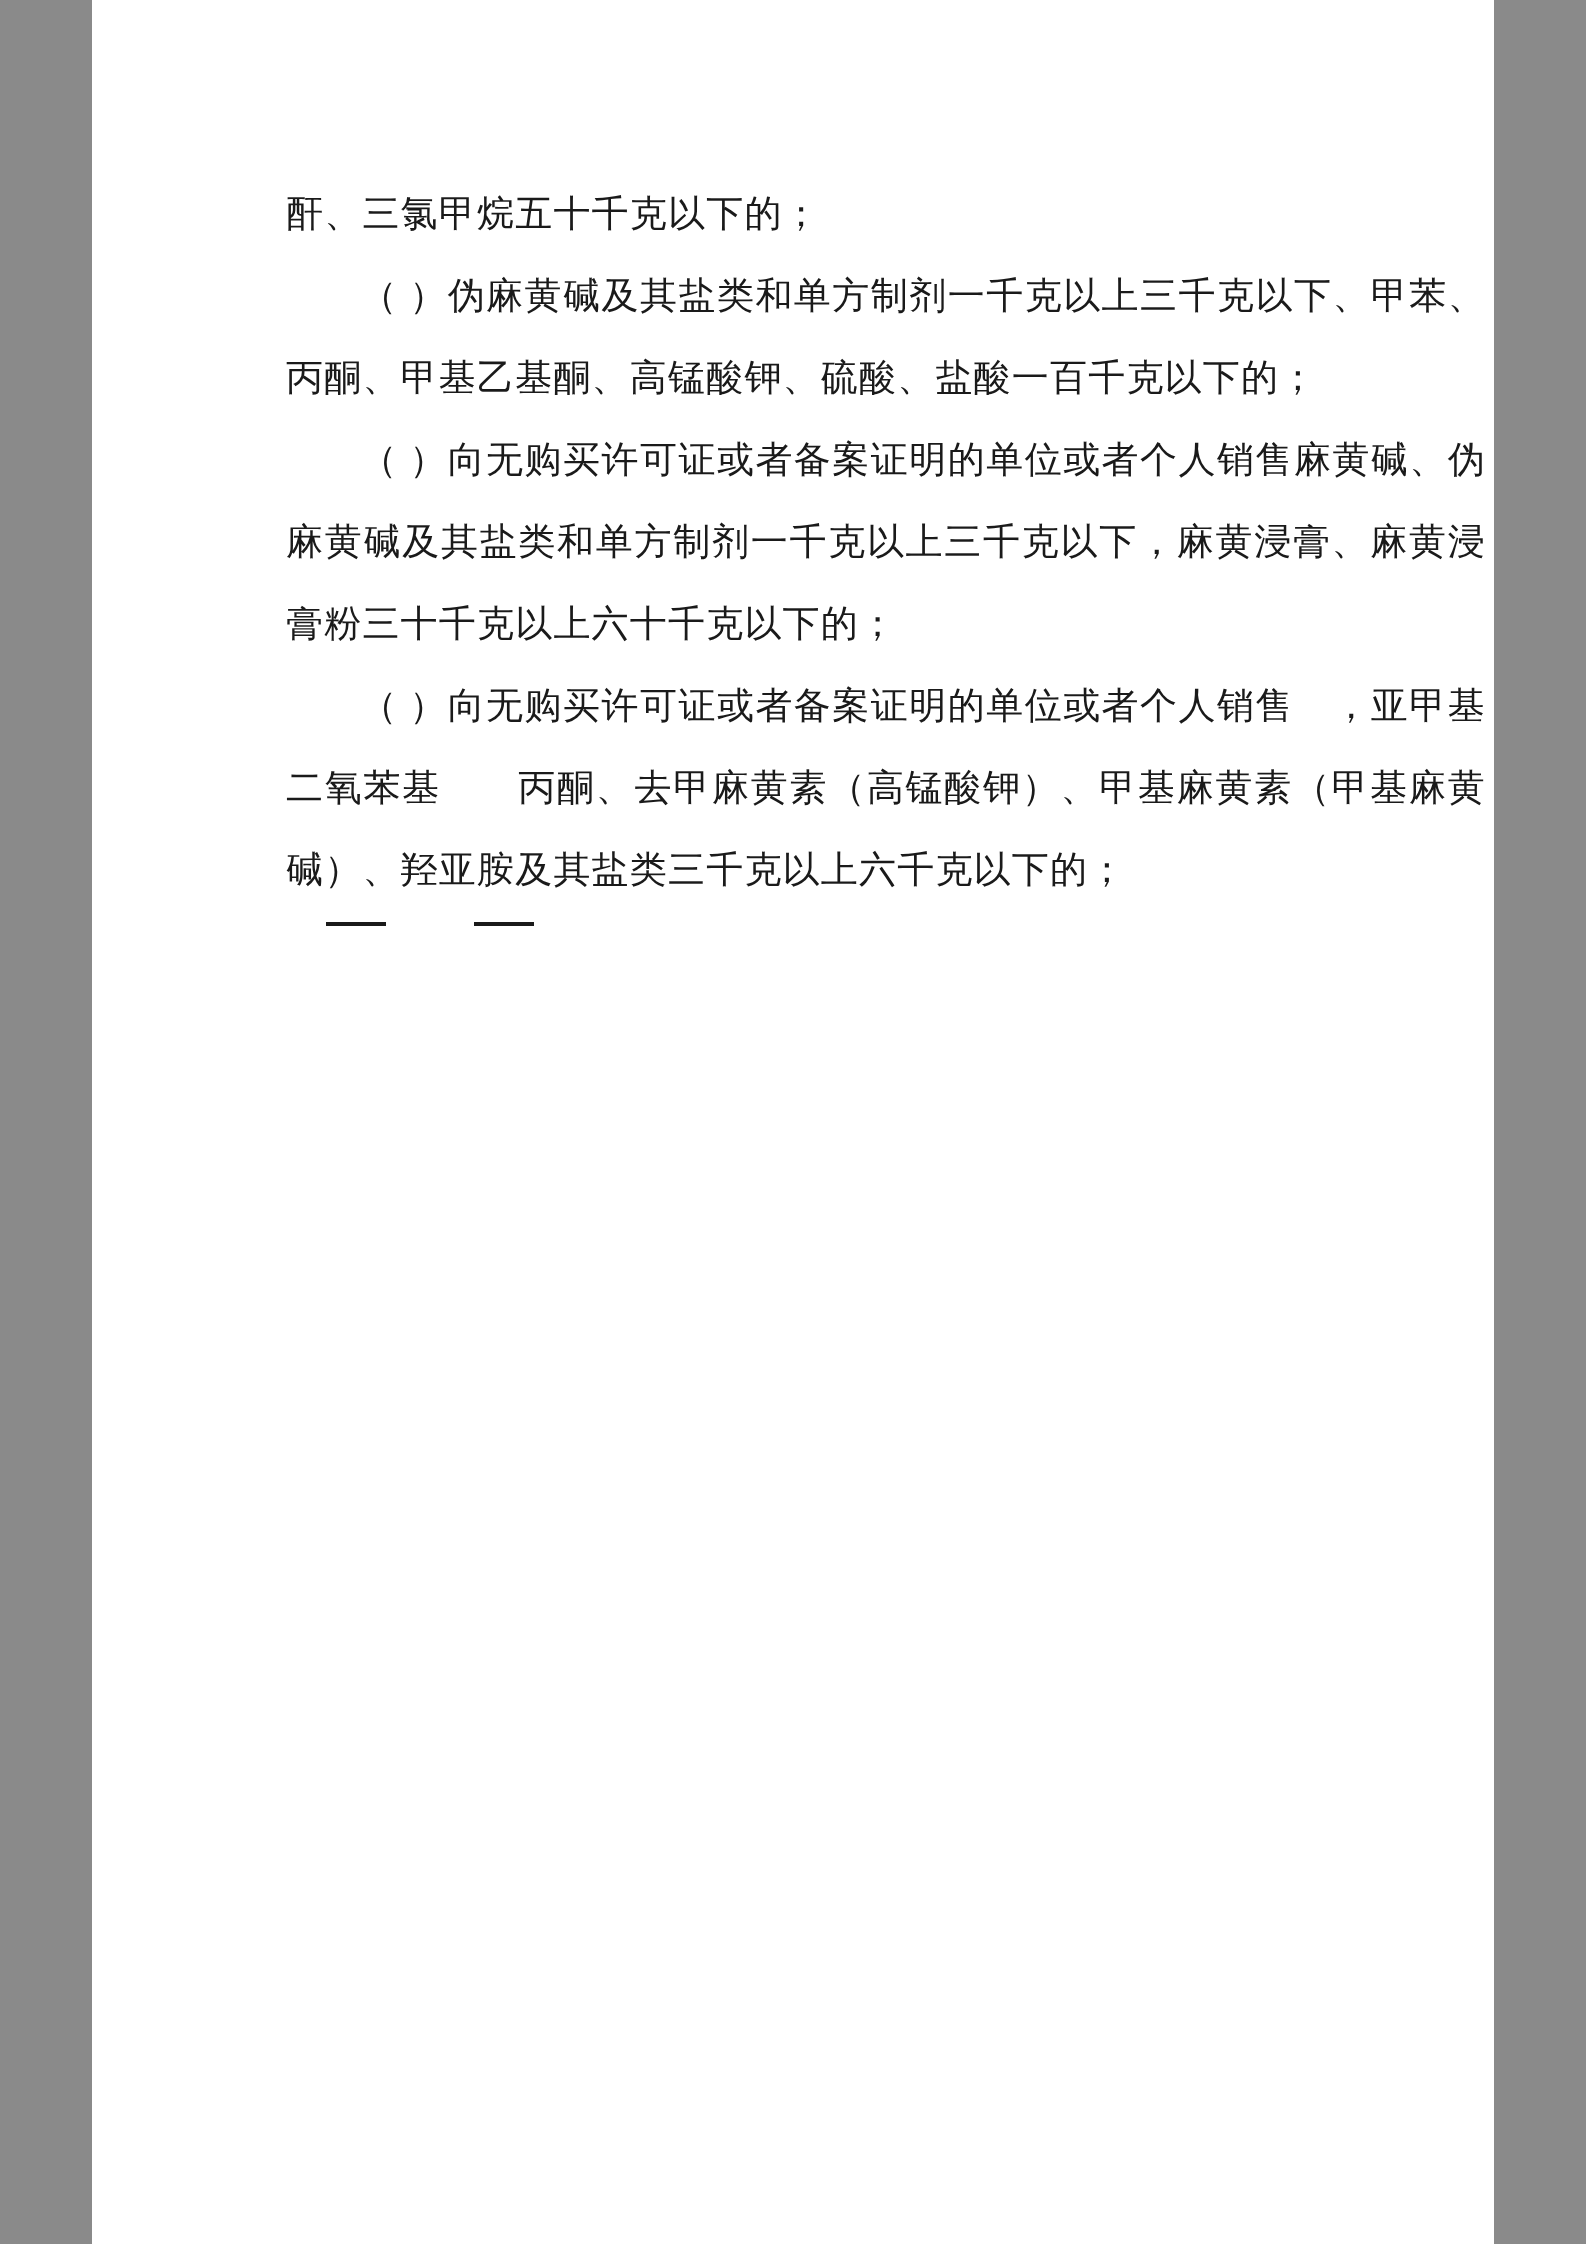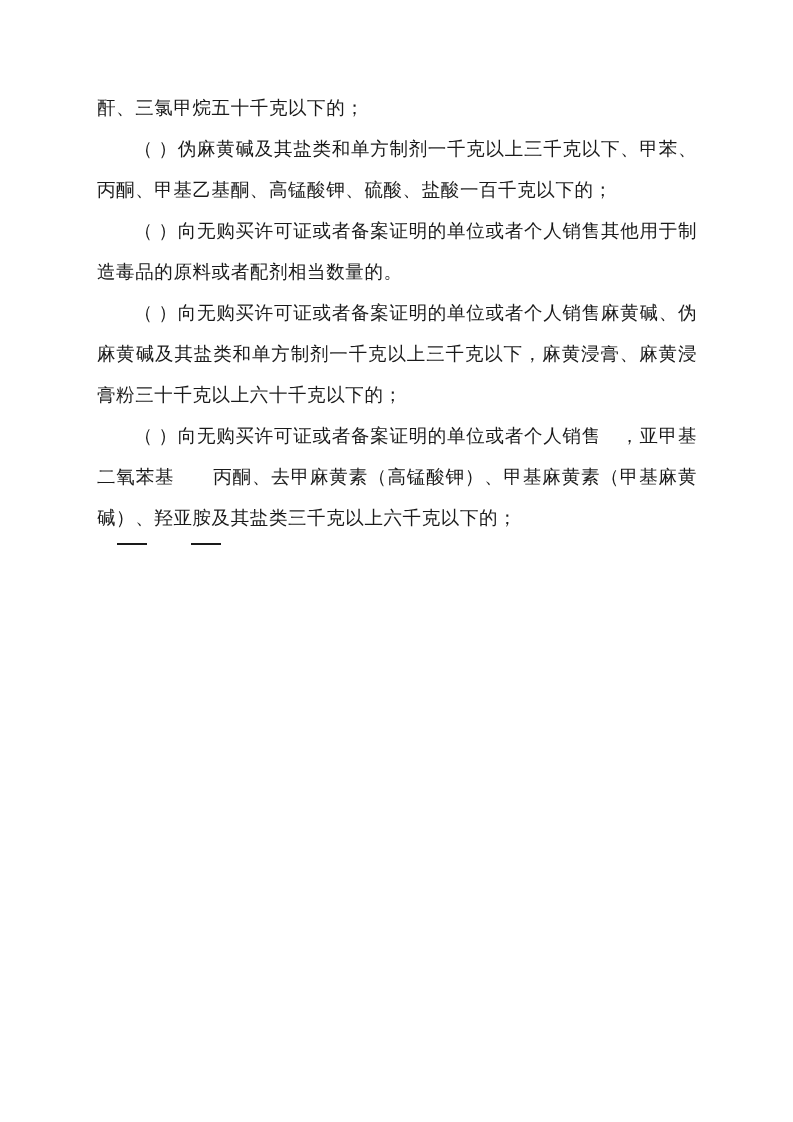--- a/index.html
+++ b/index.html
@@ -1,21 +1,21 @@
 <!DOCTYPE html>
 <html><head>
 <meta charset="utf-8">
 <style>
   html, body {
     margin: 0;
     padding: 0;
     background: #8a8a8a;
   }
   .page {
-    width: 793px;
+    width: 701px;
     height: 1122px;
     background: #ffffff;
     position: relative;
     box-sizing: border-box;
     margin: 0 auto;
     overflow: hidden;
     font-family: "Liberation Serif", "DejaVu Serif", serif;
   }
   .content {
     position: absolute;
@@ -50,21 +50,20 @@
     background: #1a1a1a;
   }
 </style>
 </head>
 <body>
 
 <div class="page">
   <div class="content">
     <p>酐、三氯甲烷五十千克以下的；</p>
     <p class="indent">（ ）伪麻黄碱及其盐类和单方制剂一千克以上三千克以下、甲苯、丙酮、甲基乙基酮、高锰酸钾、硫酸、盐酸一百千克以下的；</p>
-    <p class="indent">（ ）向无购买许可证或者备案证明的单位或者个人销售其他用于制造毒品的原料或者配剂相当数量的。</p>
     <p class="indent">（ ）向无购买许可证或者备案证明的单位或者个人销售麻黄碱、伪麻黄碱及其盐类和单方制剂一千克以上三千克以下，麻黄浸膏、麻黄浸膏粉三十千克以上六十千克以下的；</p>
     <p class="indent">（ ）向无购买许可证或者备案证明的单位或者个人销售　，亚甲基二氧苯基　　丙酮、去甲麻黄素（高锰酸钾）、甲基麻黄素（甲基麻黄碱）、羟亚胺及其盐类三千克以上六千克以下的；</p>
     <div class="dash-row">
       <span class="dash"></span>
       <span class="dash"></span>
     </div>
   </div>
 </div>
 
 </body></html>

